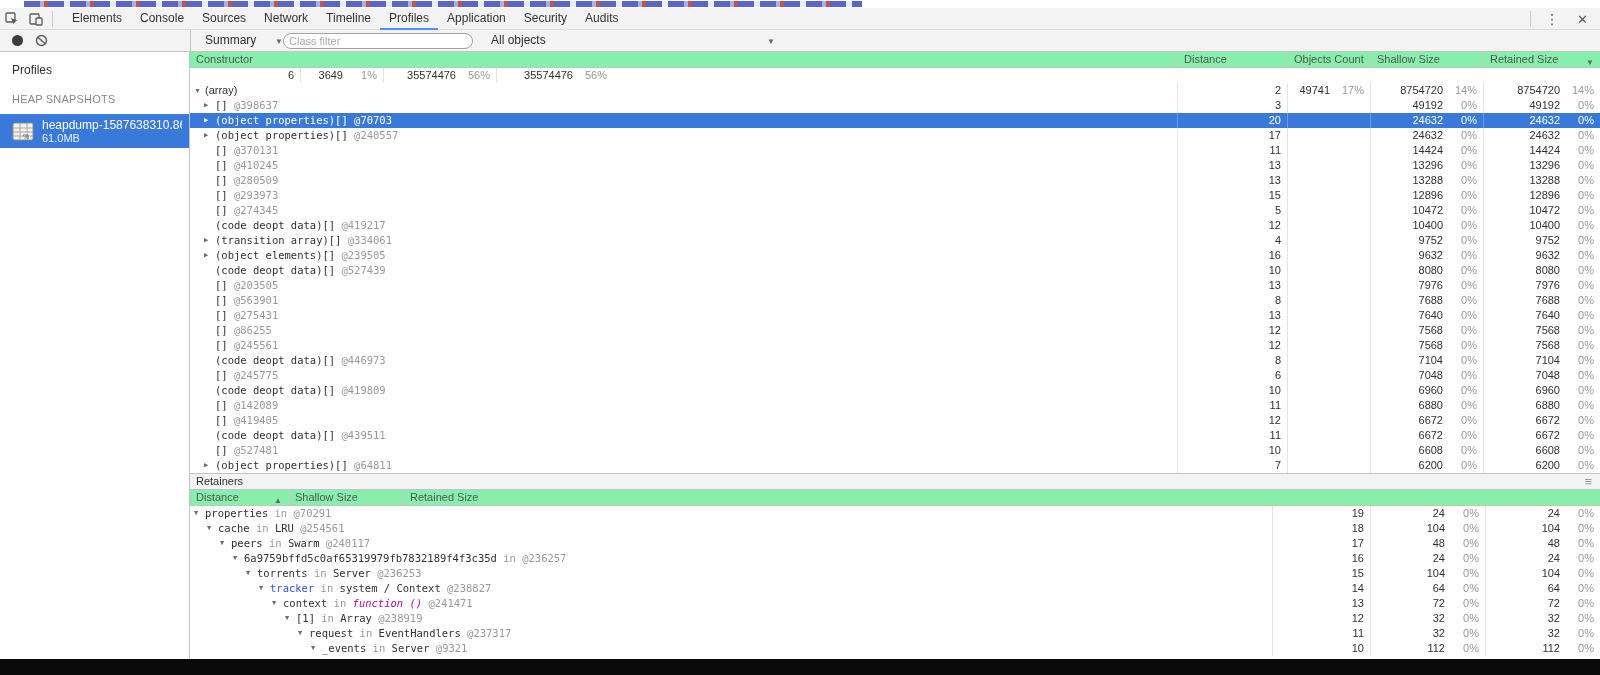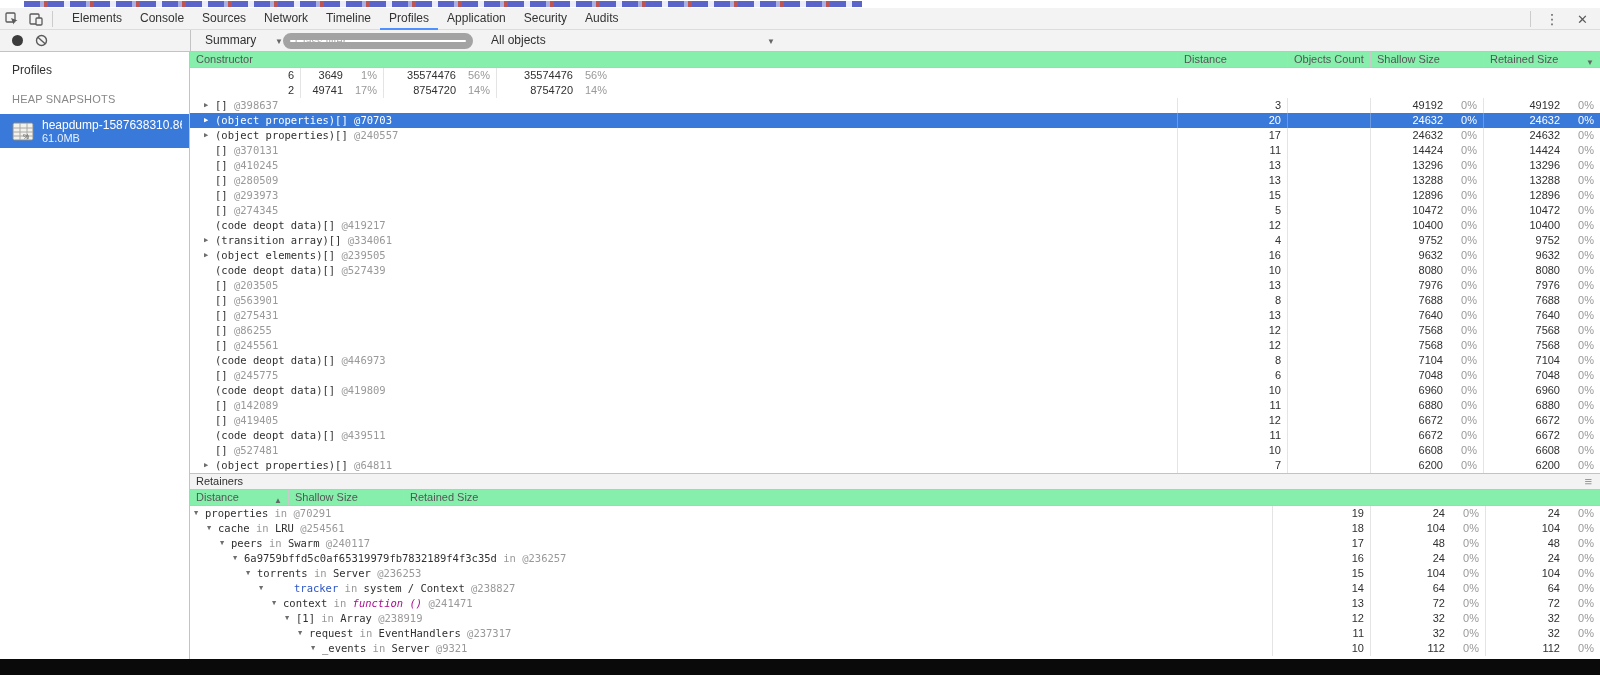--- a/index.html
+++ b/index.html
@@ -25,21 +25,21 @@
   .x-icon { font-size:13px; color:#5a5a5a; padding:0 8px; }
 
   
   .toolbar { left:0; top:30px; width:1600px; height:22px; background:#f3f3f3; border-bottom:1px solid #c3c3c3; }
   .rec { position:absolute; left:12px; top:5px; width:11px; height:11px; border-radius:50%; background:#3c3c3c; }
   .sidebar-vsep { position:absolute; left:190px; top:0; width:1px; height:22px; background:#c3c3c3; }
   .dd { position:absolute; top:0; height:21px; line-height:21px; font-size:12px; color:#303030; }
   .dd .arr { font-size:8px; color:#666; margin-left:8px; }
   .summary-dd { left:205px; }
   .summary-dd .arr { position:absolute; left:62px; top:1px; }
-  .filter-input { position:absolute; left:283px; top:3px; width:190px; height:16px; border:7px solid #a3a3a3;
+  .filter-input { position:absolute; left:283px; top:3px; width:190px; height:16px; border:1px solid #a3a3a3;
     border-radius:8px; font-size:11px; padding:0 5px; color:#333; background:#fff; font-family:"Liberation Sans",sans-serif; }
   .filter-input::placeholder { color:#aaa; }
   .allobj-dd { left:483px; width:300px; }
   .allobj-dd .lbl { padding-left:8px; }
   .allobj-dd .arr { position:absolute; right:8px; top:1px; }
 
   
   .sidebar { left:0; top:52px; width:190px; height:607px; background:#fff; border-right:1px solid #c3c3c3; }
   .sb-title { margin:11px 0 0 12px; font-size:12px; color:#303030; }
   .sb-section { margin:16px 0 0 12px; font-size:11px; color:#888; letter-spacing:.2px; }
@@ -61,21 +61,21 @@
   .cell { border-left:1px solid #e4e4e4; display:flex; overflow:hidden; }
   .trow.sel .cell { border-left-color:rgba(255,255,255,.25); }
   .cell:first-child { border-left:none; }
   .c-ctor { flex:1; align-items:center; white-space:pre; }
   .c-obj  { flex:1; align-items:center; white-space:pre; }
   .mono { font-family:"DejaVu Sans Mono", monospace; font-size:10.5px; }
   .arrow { display:inline-block; width:11px; font-size:7px; color:#6e6e6e; text-align:left; flex:none; }
   .oid { color:#999; }
   .dim { color:#999; }
   .rname { color:#303030; }
-  .rname.link { color:#2c55c8;margin-left:24px; }
+  .rname.link { color:#2c55c8; }
   .rtarget { color:#303030; }
   .rtarget.func { font-style:italic; color:#aa0d91; }
   .val { flex:1; text-align:right; padding-right:4px; }
   .pct { width:36px; text-align:right; padding-right:6px; color:#999; flex:none; }
   .w-dist { width:110px; } .w-cnt { width:83px; } .w-shal { width:113px; } .w-ret { width:117px; }
   .w-rdist { width:98px; } .w-rshal { width:115px; } .w-rret { width:115px; }
   .c-dist .val { padding-right:6px; }
 
   .heap-panel { top:52px; }
   .retain-bar { left:190px; top:473px; width:1410px; height:17px; background:#f3f3f3;
@@ -186,20 +186,21 @@
         <div class="cell w-shal">
           <span class="val">35574476</span>
           <span class="pct">56%</span>
         </div>
         <div class="cell w-ret">
           <span class="val">35574476</span>
           <span class="pct">56%</span>
         </div>
       </div>
       <div class="trow">
+        <div class="cell c-ctor" style="padding-left: 4px;"><span class="arrow">▼</span><span>(array)</span></div>
         <div class="cell w-dist c-dist">
           <span class="val">2</span>
         </div>
         <div class="cell w-cnt">
           <span class="val">49741</span>
           <span class="pct">17%</span>
         </div>
         <div class="cell w-shal">
           <span class="val">8754720</span>
           <span class="pct">14%</span>

